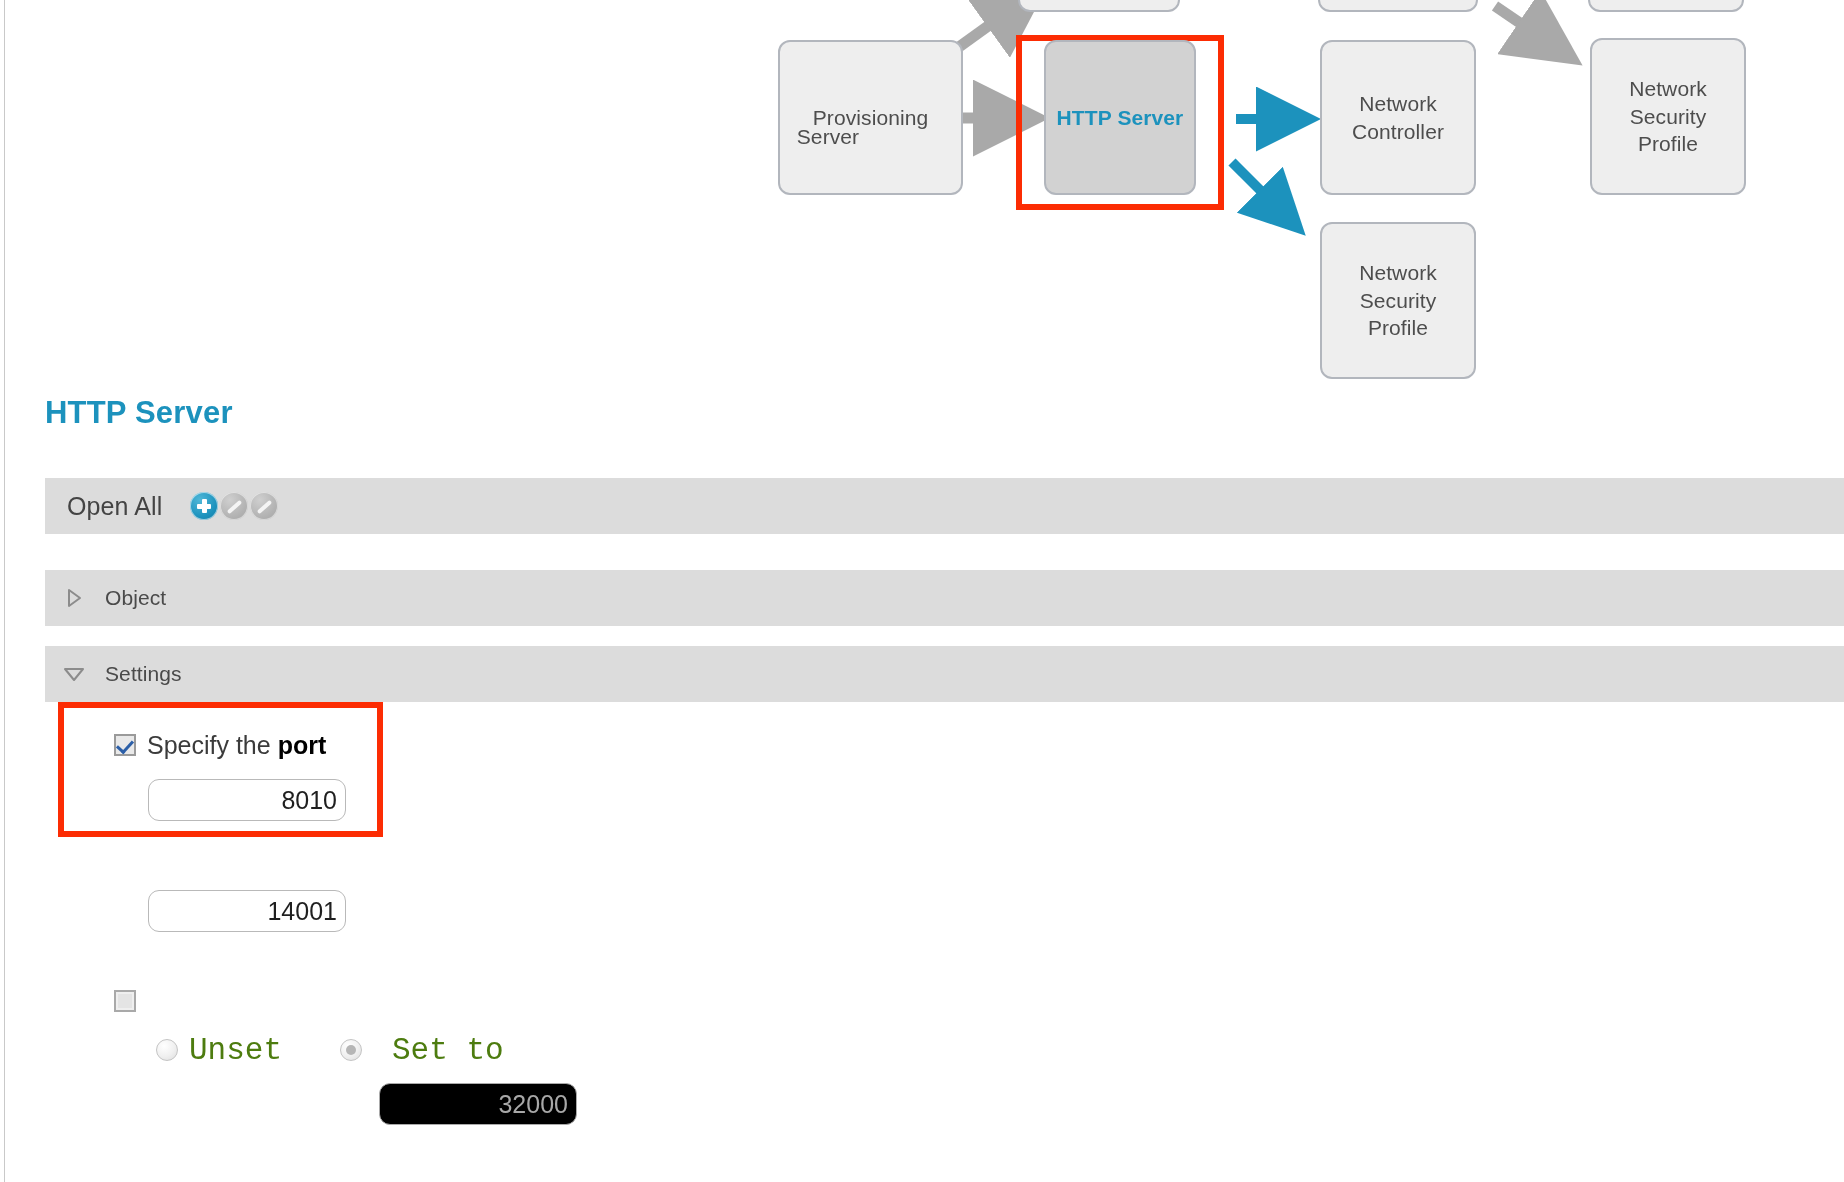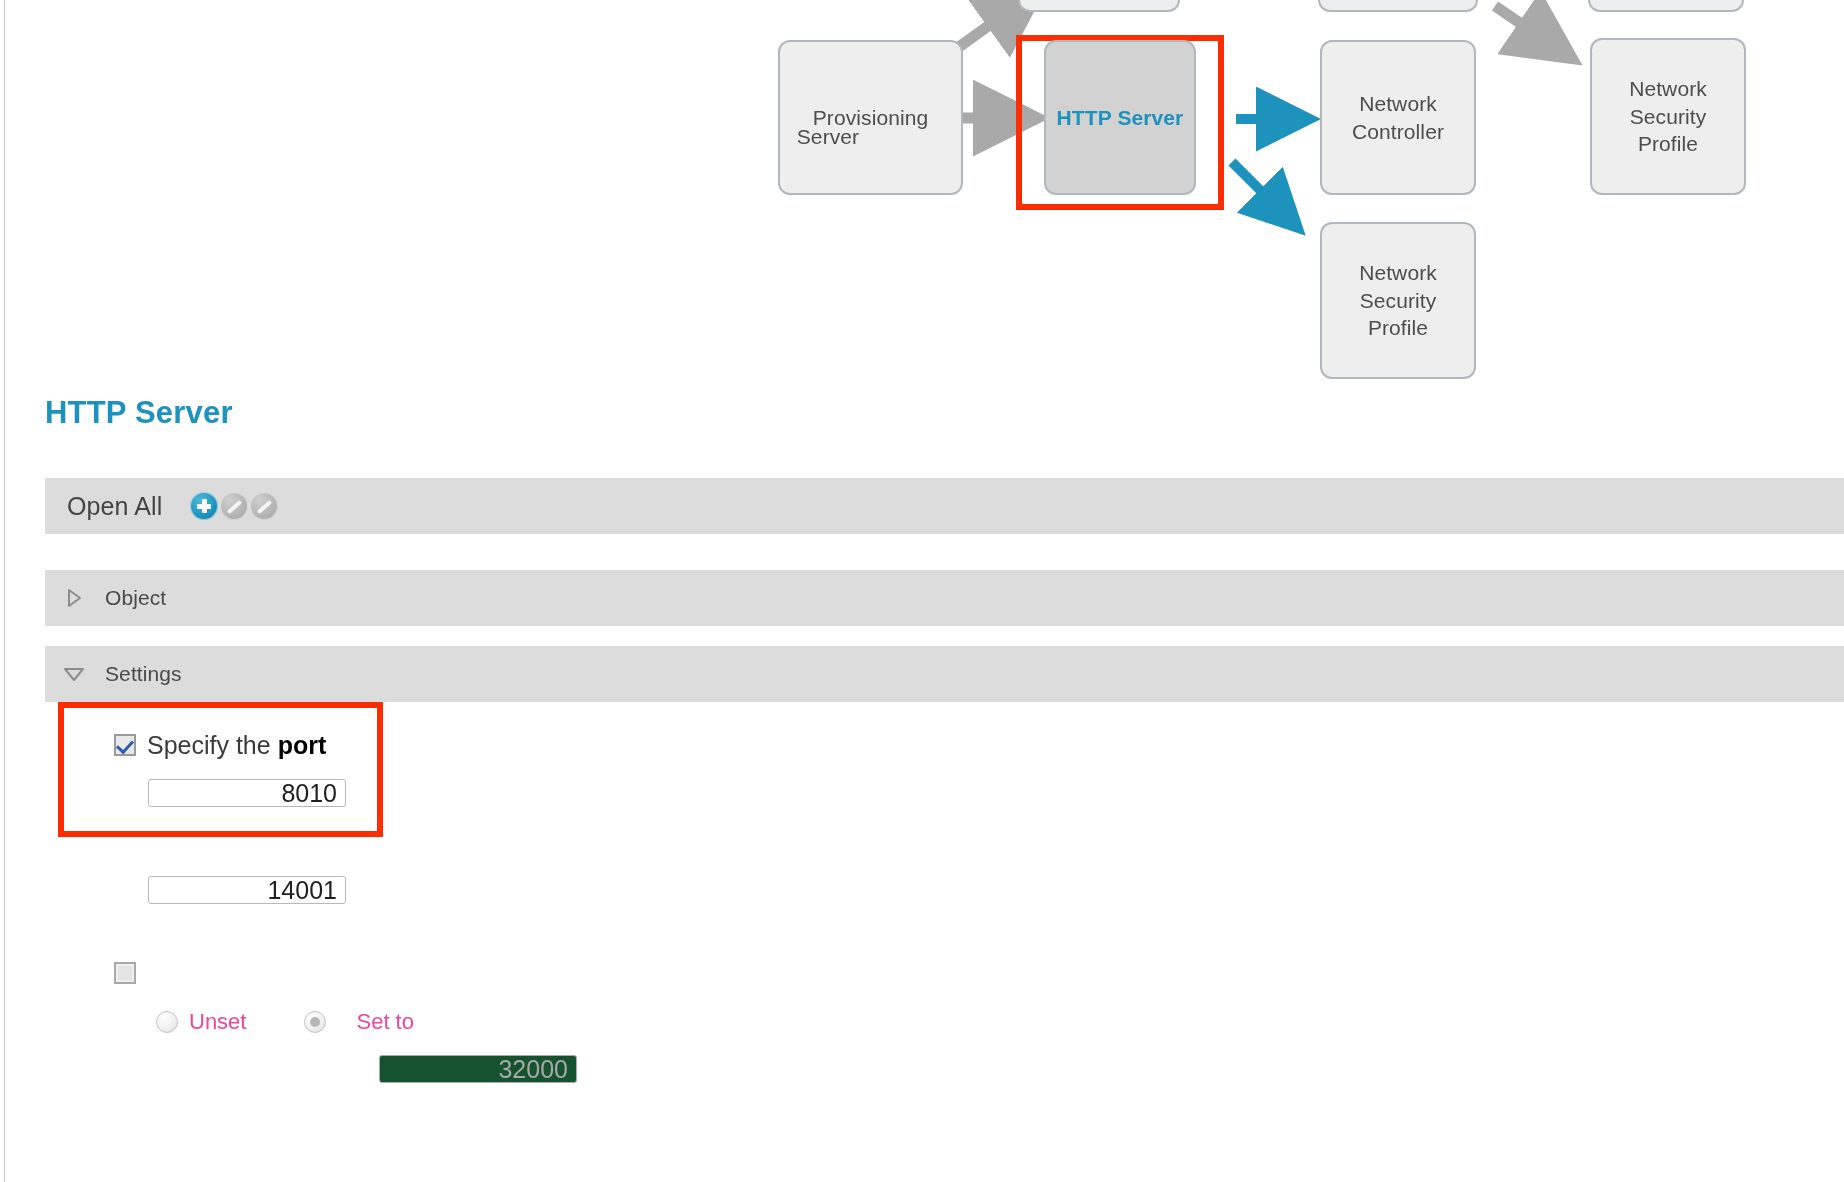--- a/index.html
+++ b/index.html
@@ -216,37 +216,37 @@
   .check-label {
     font-size: 25px;
     color: #3b3b3b;
     white-space: nowrap;
   }
   .check-label b { font-weight: bold; color: #000000; }
 
   .num-input {
     box-sizing: border-box;
     width: 198px;
-    height: 28px;
+    height: 42px;
     border: 1px solid #b9b9b9;
     background: #ffffff;
     font-family: "Liberation Sans", sans-serif;
     font-size: 25px;
     color: #1f1f1f;
     text-align: right;
     padding: 0 8px 0 6px;
-    border-radius: 3px;
+    border-radius: 11px;
     display: flex;
     align-items: center;
     justify-content: flex-end;
   }
   .num-input.disabled {
     color: #a8a8a8;
     border-color: #aaaaaa;
-    background: #14532d;
+    background: #000000;
   }
 
   .radio-row {
     display: flex;
     align-items: center;
     height: 36px;
   }
   .radio-item {
     display: flex;
     align-items: center;
@@ -267,23 +267,24 @@
     content: "";
     position: absolute;
     left: 5px;
     top: 5px;
     width: 10px;
     height: 10px;
     border-radius: 50%;
     background: #b6b6b6;
   }
   .radio-label {
-    font-size: 22px;
-    color: #ec4899;
+    font-size: 31px;
+    color: #4d7c0f;
     white-space: nowrap;
+    font-family: Liberation Mono, monospace;
   }
 </style>
 </head>
 <body>
 
 <div class="pane-rule"></div>
 
 <div class="diagram">
 
   <svg class="arrows" viewBox="0 0 1844 400" xmlns="http://www.w3.org/2000/svg">

